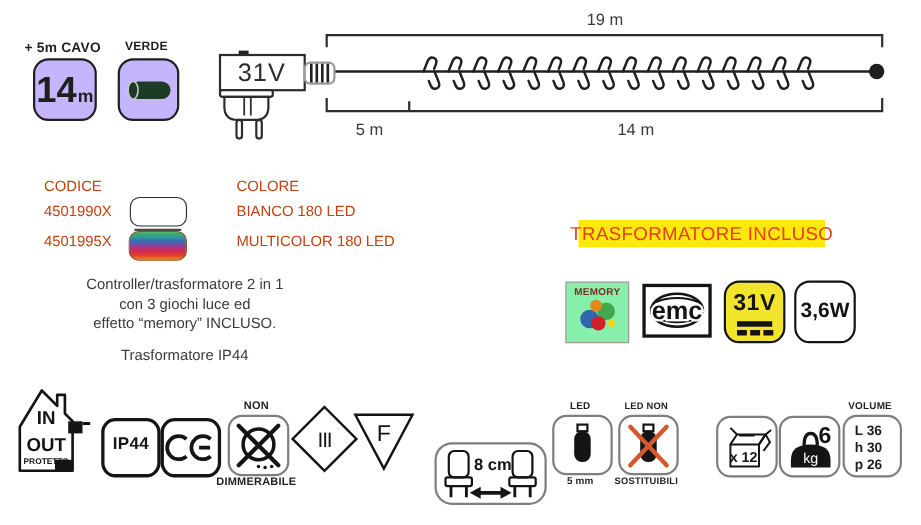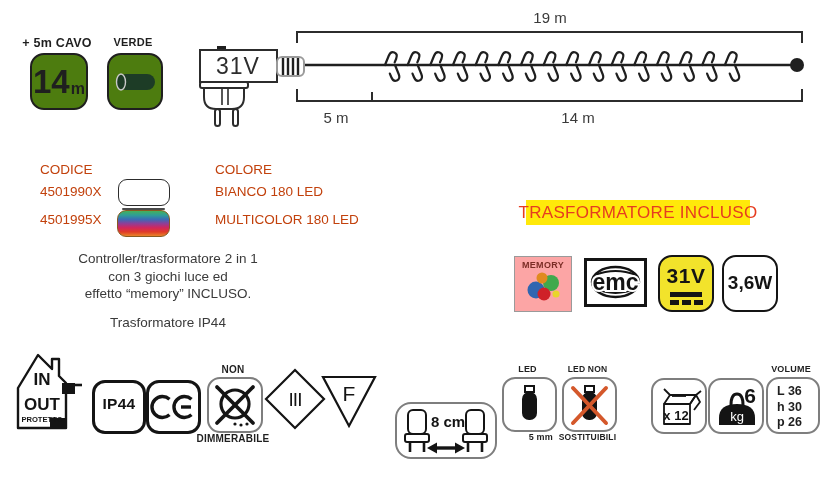--- a/index.html
+++ b/index.html
@@ -4,37 +4,37 @@
 <style>
   html,body{margin:0;padding:0;background:#fff;}
   .stage{
     position:relative;width:837px;height:477px;background:#fff;overflow:hidden;
     font-family:"Liberation Sans", sans-serif;color:#3a3a3a;
   }
   .abs{position:absolute;}
   .ctr{text-align:center;}
   
   .badge-label{font-weight:bold;font-size:12.5px;color:#1f1f1f;letter-spacing:.2px;}
-  .badge-box{border:2.5px solid #1f1f1f;border-radius:14px;background:#4d7c0f;
+  .badge-box{border:2.5px solid #1f1f1f;border-radius:14px;background:#c4b5fd;
     display:flex;align-items:center;justify-content:center;}
   .badge-num{font-weight:bold;font-size:33px;color:#1f1f1f;line-height:1;}
   .badge-unit{font-weight:bold;font-size:16px;color:#1f1f1f;line-height:1;margin:14px 0 0 1px;}
   
   .cat-text{font-size:13.5px;color:#c2410c;white-space:nowrap;margin-left:12px;}
   .swatch-white{border:1.6px solid #2c2c2c;border-radius:9px;background:#fff;}
   .swatch-line{background:#4a4a4a;border-radius:2px;}
   .swatch-multi{border:1.6px solid #8a5a20;border-radius:9px;
     background:linear-gradient(#45b05a,#2f9e96,#3a6cb5,#8e3f97,#d1275d,#e03a28,#e98428);}
   
   .desc{font-size:13.5px;line-height:17.5px;color:#3a3a3a;}
   
   .highlight{background:#ffe90a;color:#e63c20;font-size:17px;letter-spacing:.3px;
     display:flex;align-items:center;justify-content:center;white-space:nowrap;}
   
-  .memory-box{border:1.6px solid #9a9a9a;background:#fca5a5;text-align:center;}
+  .memory-box{border:1.6px solid #9a9a9a;background:#86efac;text-align:center;}
   .memory-word{font-weight:bold;font-size:9px;letter-spacing:.3px;color:#7b2d26;margin-top:3px;}
   .emc-box{border:3px solid #141414;background:#fff;}
   .icon-sq{border:2.5px solid #141414;border-radius:14px;background:#fff;}
   .v31{background:#f2e32b;}
   .v31-text{font-weight:bold;font-size:21px;color:#141414;text-align:center;margin-top:7px;letter-spacing:.5px;}
   .dc-solid{width:32px;height:5px;background:#141414;margin:4px auto 0;}
   .dc-dash{display:flex;justify-content:center;gap:3px;margin-top:3px;}
   .dc-dash i{display:block;width:9px;height:5px;background:#141414;}
   .w36-text{font-weight:bold;font-size:19px;color:#141414;text-align:center;line-height:52px;}
   
@@ -255,21 +255,21 @@
     </svg>
   </div>
 
   <div class="abs ctr small-cap" style="left:502px;top:364px;width:51px;">LED</div>
   <div class="abs feat-sq" style="left:502px;top:377px;width:51px;height:51px;">
     <svg width="47" height="47" viewBox="0 0 47 47" style="margin:2px;">
       <rect x="19" y="5" width="9" height="6" fill="#fff" stroke="#141414" stroke-width="2"></rect>
       <rect x="16" y="11" width="15" height="28" rx="7" fill="#141414"></rect>
     </svg>
   </div>
-  <div class="abs ctr small-cap" style="left:502px;top:432px;width:51px;text-align:right;">5 mm</div>
+  <div class="abs ctr small-cap" style="left:502px;top:432px;width:51px;">5 mm</div>
 
   <div class="abs ctr small-cap" style="left:562px;top:364px;width:51px;font-size:8.5px;">LED NON</div>
   <div class="abs feat-sq" style="left:562px;top:377px;width:51px;height:51px;">
     <svg width="47" height="47" viewBox="0 0 47 47" style="margin:2px;">
       <rect x="19" y="5" width="9" height="6" fill="#fff" stroke="#141414" stroke-width="2"></rect>
       <rect x="16" y="11" width="15" height="28" rx="7" fill="#141414"></rect>
       <line x1="7" y1="7" x2="40" y2="42" stroke="#d4582b" stroke-width="4" stroke-linecap="round"></line>
       <line x1="40" y1="7" x2="7" y2="42" stroke="#d4582b" stroke-width="4" stroke-linecap="round"></line>
     </svg>
   </div>

